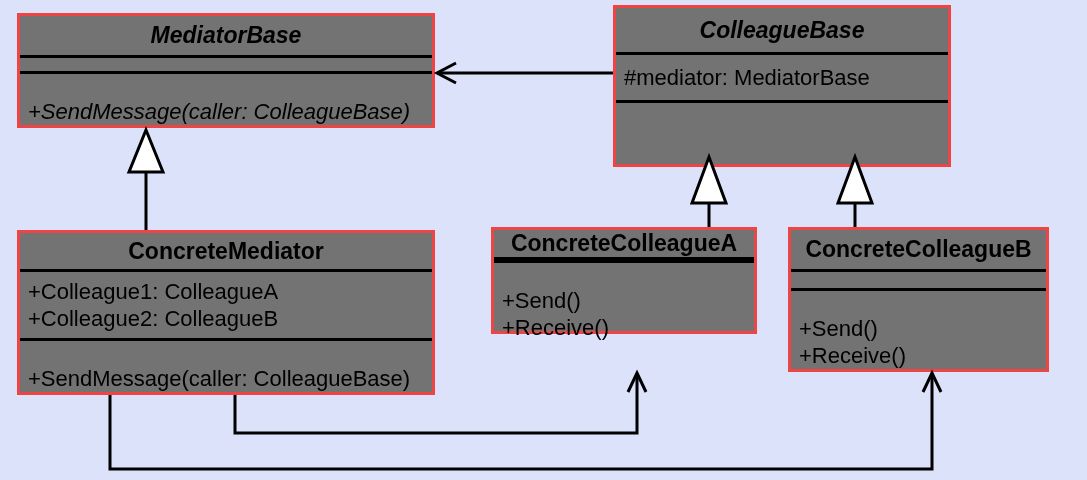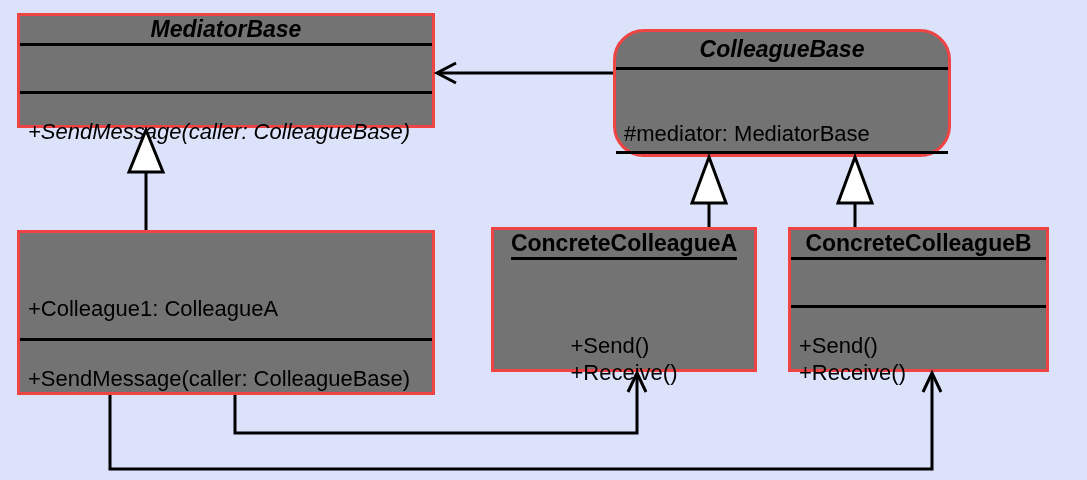--- a/index.html
+++ b/index.html
@@ -42,21 +42,20 @@
     letter-spacing: 0px;
     white-space: nowrap;
   }
   .abstract .cls-title { font-style: italic; }
   .cls-attrs {
     box-sizing: border-box;
     border-bottom: 3px solid #000000;
     display: flex;
     flex-direction: column;
     justify-content: center;
-    margin-top: 45px;
   }
   .cls-methods {
     box-sizing: border-box;
     flex: 1;
     display: flex;
     flex-direction: column;
     justify-content: center;
     margin-top: 24px;
   }
   .member {
@@ -106,37 +105,39 @@
   </svg>
 
   <div class="uml-class abstract" style="left:17px; top:13px; width:418px; height:115px;">
     <div class="cls-title" style="height:49px">MediatorBase</div>
     <div class="cls-attrs" style="height:18px"></div>
     <div class="cls-methods">
       <div class="member italic">+SendMessage(caller: ColleagueBase)</div>
     </div>
   </div>
 
-  <div class="uml-class abstract" style="left:613px; top:29px; width:338px; height:128px;border-radius:31px;">
+  <div class="uml-class abstract" style="left:613px; top:5px; width:338px; height:162px;">
     <div class="cls-title" style="height:47px">ColleagueBase</div>
     <div class="cls-attrs" style="height:48px">
       <div class="member">#mediator: MediatorBase</div>
     </div>
   </div>
 
   <div class="uml-class" style="left:17px; top:230px; width:418px; height:165px;">
+    <div class="cls-title" style="height:44px">ConcreteMediator</div>
     <div class="cls-attrs" style="height:77px">
       <div class="member">+Colleague1: ColleagueA</div>
+      <div class="member">+Colleague2: ColleagueB</div>
     </div>
     <div class="cls-methods">
       <div class="member">+SendMessage(caller: ColleagueBase)</div>
     </div>
   </div>
 
-  <div class="uml-class" style="left:491px; top:227px; width:266px; height:145px;align-items:center;">
+  <div class="uml-class" style="left:491px; top:227px; width:266px; height:107px;">
     <div class="cls-title" style="height:48px">ConcreteColleagueA</div>
     <div class="cls-attrs" style="height:21px"></div>
     <div class="cls-methods">
       <div class="member">+Send()</div>
       <div class="member">+Receive()</div>
     </div>
   </div>
 
   <div class="uml-class" style="left:788px; top:227px; width:261px; height:145px;">
     <div class="cls-title" style="height:48px">ConcreteColleagueB</div>

